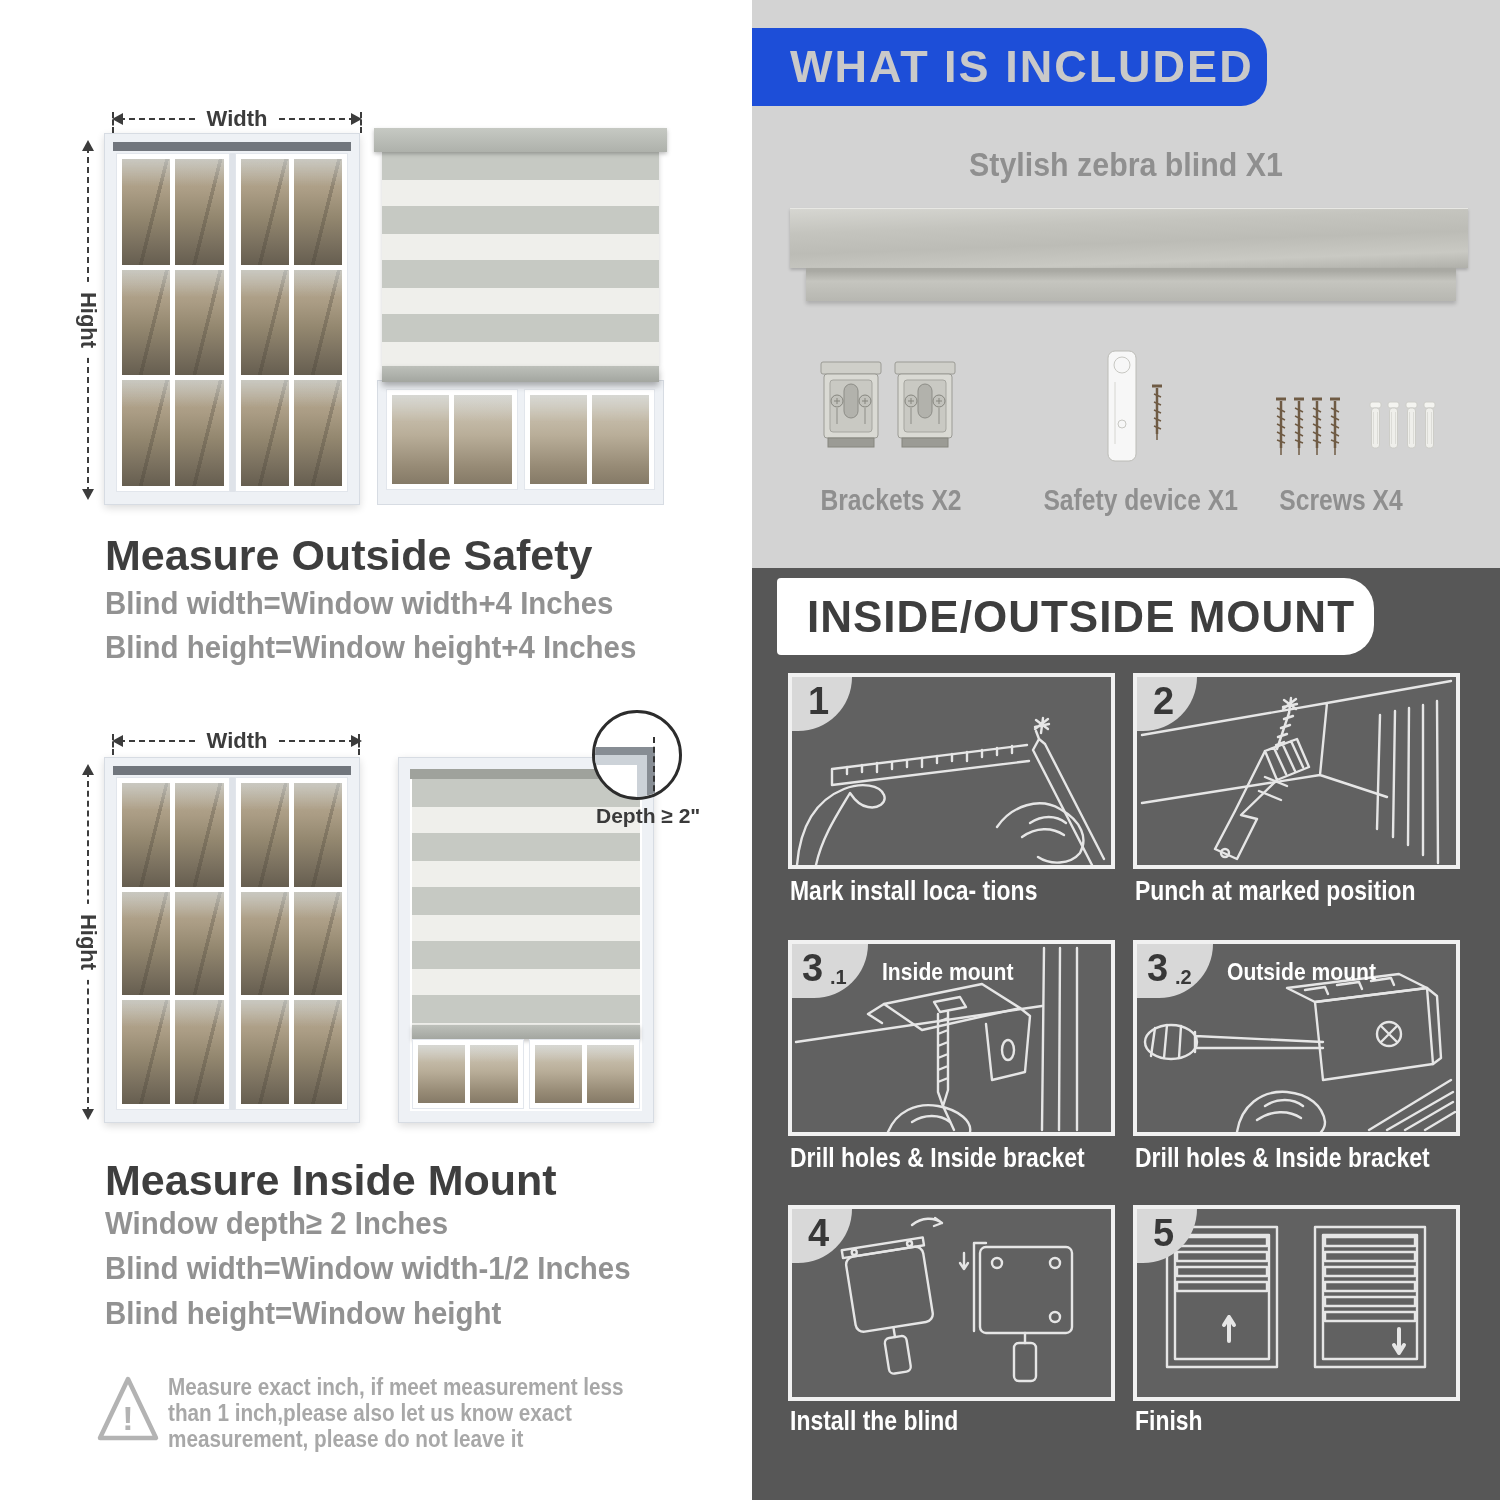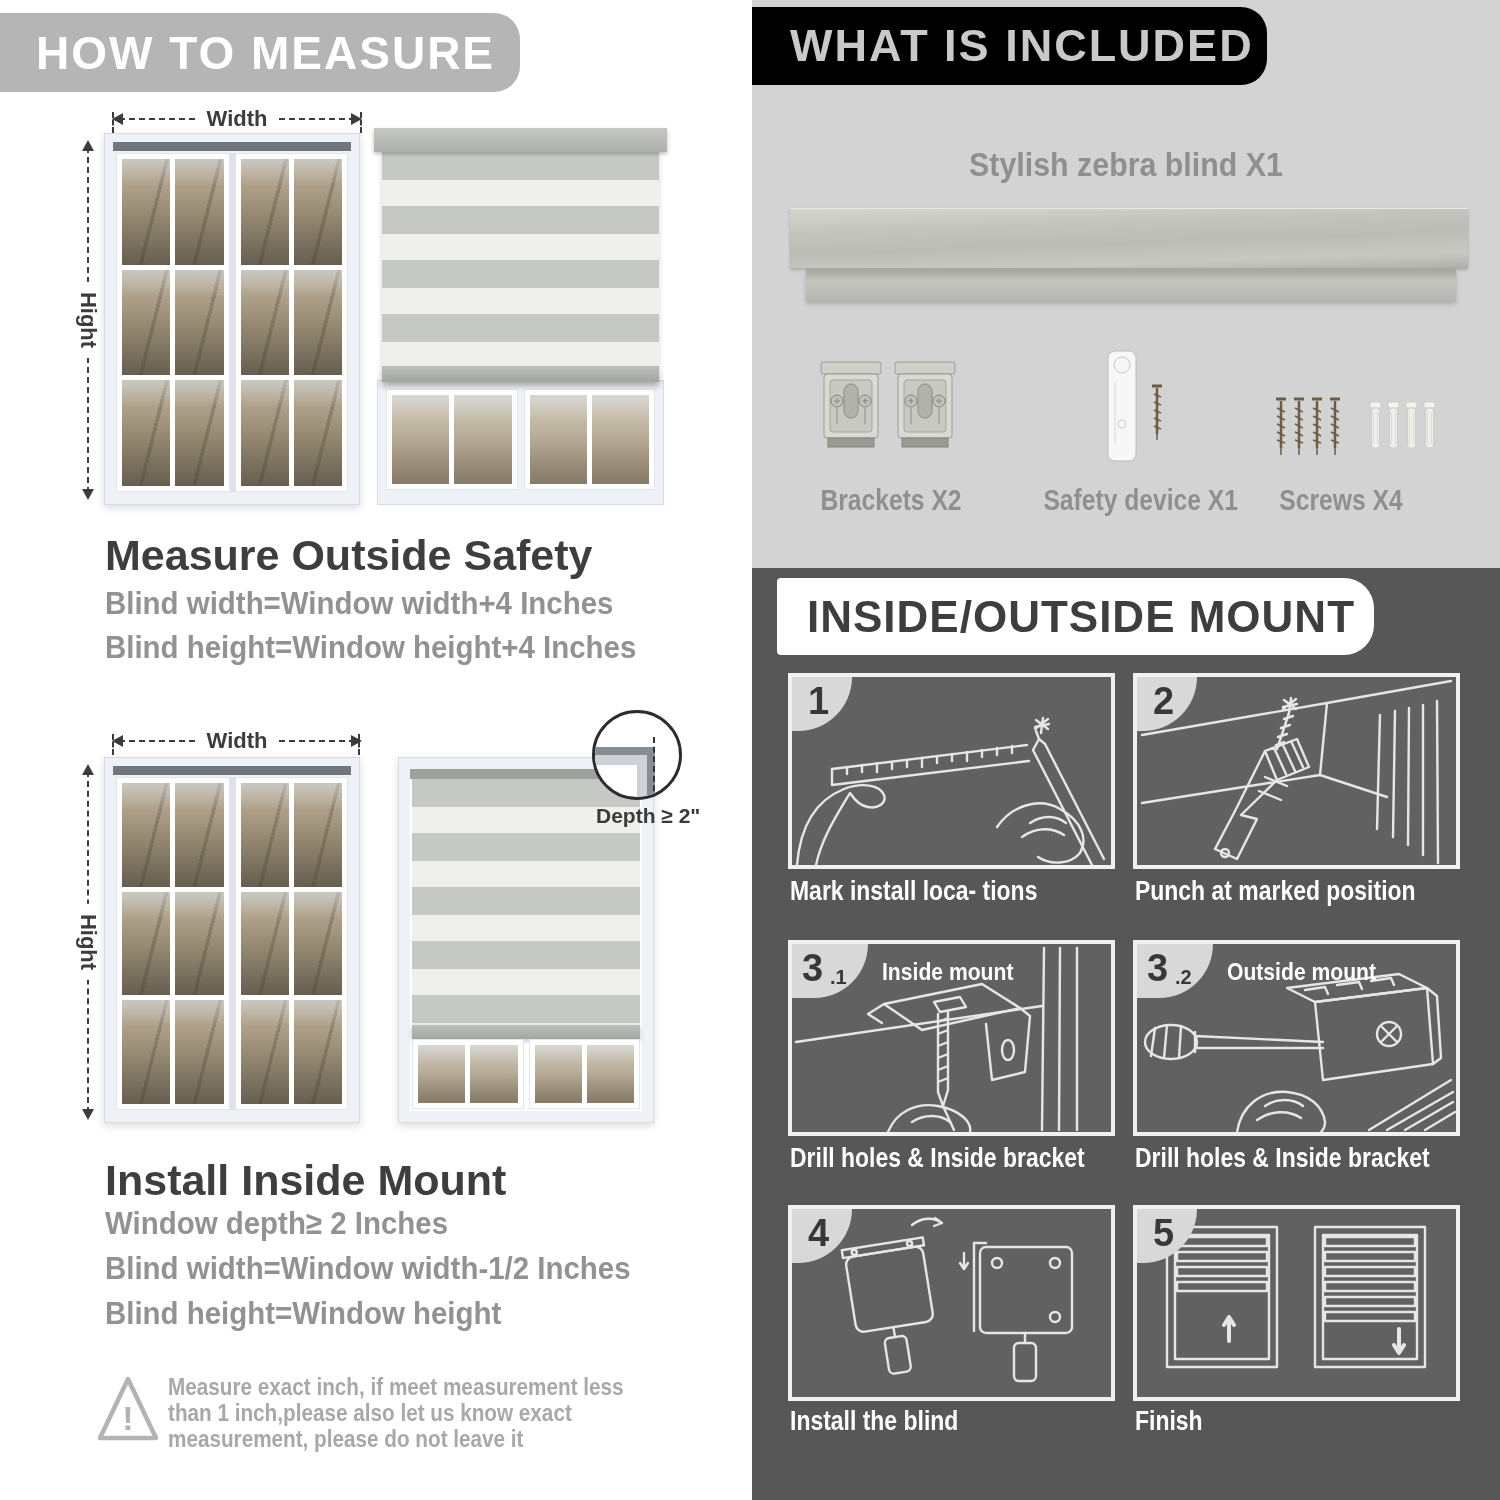--- a/index.html
+++ b/index.html
@@ -10,21 +10,21 @@
 }
 *{margin:0;padding:0;box-sizing:border-box;}
 body{font-family:"Liberation Sans",sans-serif;background:#ffffff;}
 .canvas{position:relative;width:1500px;height:1500px;background:#ffffff;overflow:hidden;}
 
 
 .banner-left{position:absolute;left:0;top:13px;width:520px;height:79px;background:var(--banner-gray);
   border-radius:0 26px 26px 0;display:flex;align-items:center;padding-left:36px;}
 .banner-left span{font-size:46px;font-weight:bold;color:#fff;letter-spacing:2px;}
 .right-top{position:absolute;left:752px;top:0;width:748px;height:568px;background:var(--light-panel);}
-.banner-included{position:absolute;left:0;top:7px;width:515px;height:78px;background:#000000;
+.banner-included{position:absolute;left:0;top:28px;width:515px;height:78px;background:#1d4ed8;
   border-radius:0 26px 26px 0;display:flex;align-items:center;padding-left:38px;}
 .banner-included span{font-size:45px;font-weight:bold;color:var(--included-title);letter-spacing:2px;}
 .right-bottom{position:absolute;left:752px;top:568px;width:748px;height:932px;background:var(--dark-panel);}
 .banner-mount{position:absolute;left:25px;top:10px;width:597px;height:77px;background:#fff;
   border-radius:4px 30px 30px 4px;display:flex;align-items:center;padding-left:30px;}
 .banner-mount span{font-size:44px;font-weight:bold;color:var(--heading-dark);letter-spacing:1px;}
 
 
 .window{position:absolute;background:#eef1f5;border:1px solid #d7dce3;box-shadow:0 3px 8px rgba(0,0,0,.14);}
 .roller{position:absolute;left:8px;right:8px;top:8px;height:9px;background:#71767d;}
@@ -119,23 +119,20 @@
   transform:scaleX(.88);transform-origin:left top;z-index:2;}
 .caption{position:absolute;font-size:27px;font-weight:bold;color:var(--caption-white);white-space:nowrap;
   transform:scaleX(.85);transform-origin:left top;}
 .warn-icon{position:absolute;left:94px;top:1372px;}
 </style>
 </head>
 <body>
 
 <div class="canvas">
 
-  <div class="banner-left">
-    <span>HOW TO MEASURE</span>
-  </div>
 
   <div class="dim-h" style="left:112px;top:108px;width:250px;">
     <i class="dash"></i>
     <i class="ah left"></i>
     <i class="ah right"></i>
     <span class="dim-label">Width</span>
   </div>
   <i class="tick-v" style="left:112px;top:112px;"></i>
   <i class="tick-v" style="left:360px;top:112px;"></i>
   <div class="dim-v" style="left:77px;top:140px;height:360px;">
@@ -244,21 +241,21 @@
 
   <div class="magnifier">
     <div class="m-h"></div>
     <div class="m-v"></div>
     <div class="m-h2"></div>
     <div class="m-v2"></div>
     <div class="m-dash"></div>
   </div>
   <div class="depth-label">Depth ≥ 2"</div>
 
-  <div class="heading" style="left:105px;top:1156px;">Install Inside Mount</div>
+  <div class="heading" style="left:105px;top:1156px;">Measure Inside Mount</div>
   <div class="bodyline" style="left:105px;top:1205px;">Window depth≥ 2 Inches</div>
   <div class="bodyline" style="left:105px;top:1250px;">Blind width=Window width-1/2 Inches</div>
   <div class="bodyline" style="left:105px;top:1295px;">Blind height=Window height</div>
 
   <svg class="warn-icon" width="68" height="78" viewBox="0 0 68 78">
     <path d="M34,7 L62,66 L6,66 Z" fill="none" stroke="#b3b3b3" stroke-width="4.5" stroke-linejoin="round"></path>
     <text x="34" y="58" text-anchor="middle" font-size="34" font-weight="bold" fill="#b3b3b3">!</text>
   </svg>
   <div class="warn-line" style="left:168px;top:1374px;">Measure exact inch, if meet measurement less</div>
   <div class="warn-line" style="left:168px;top:1400px;">than 1 inch,please also let us know exact</div>

